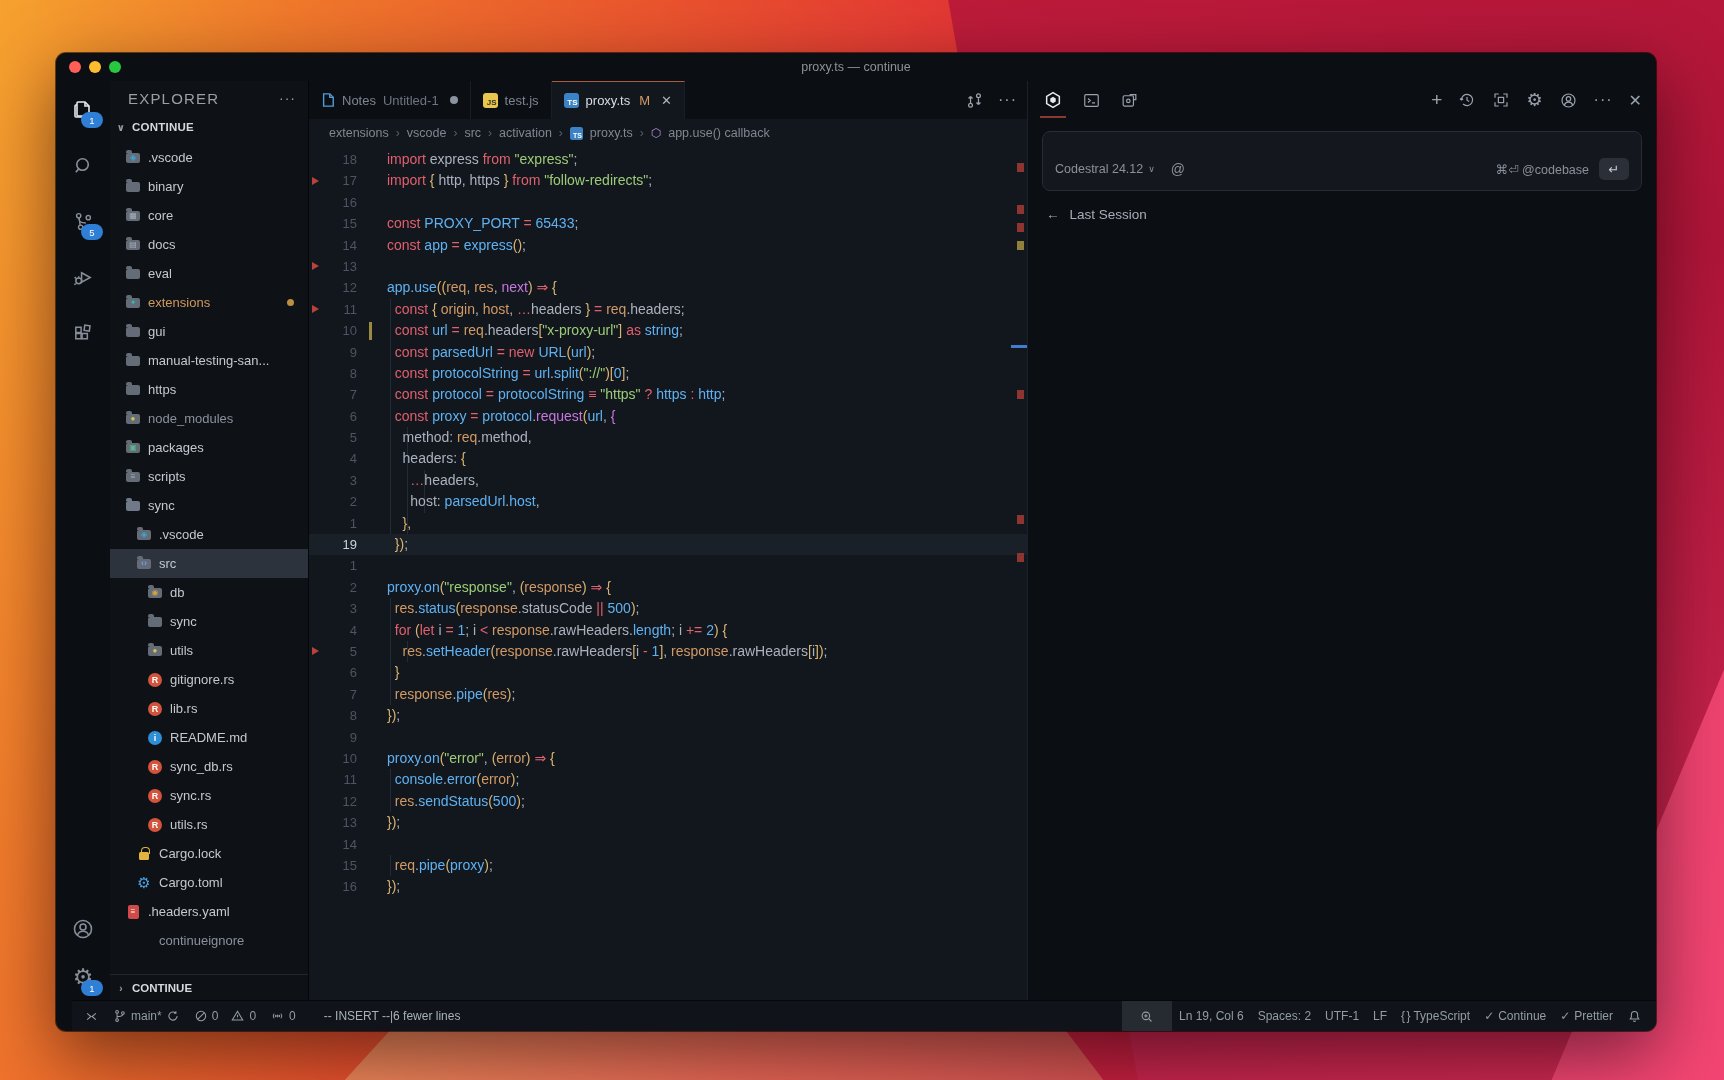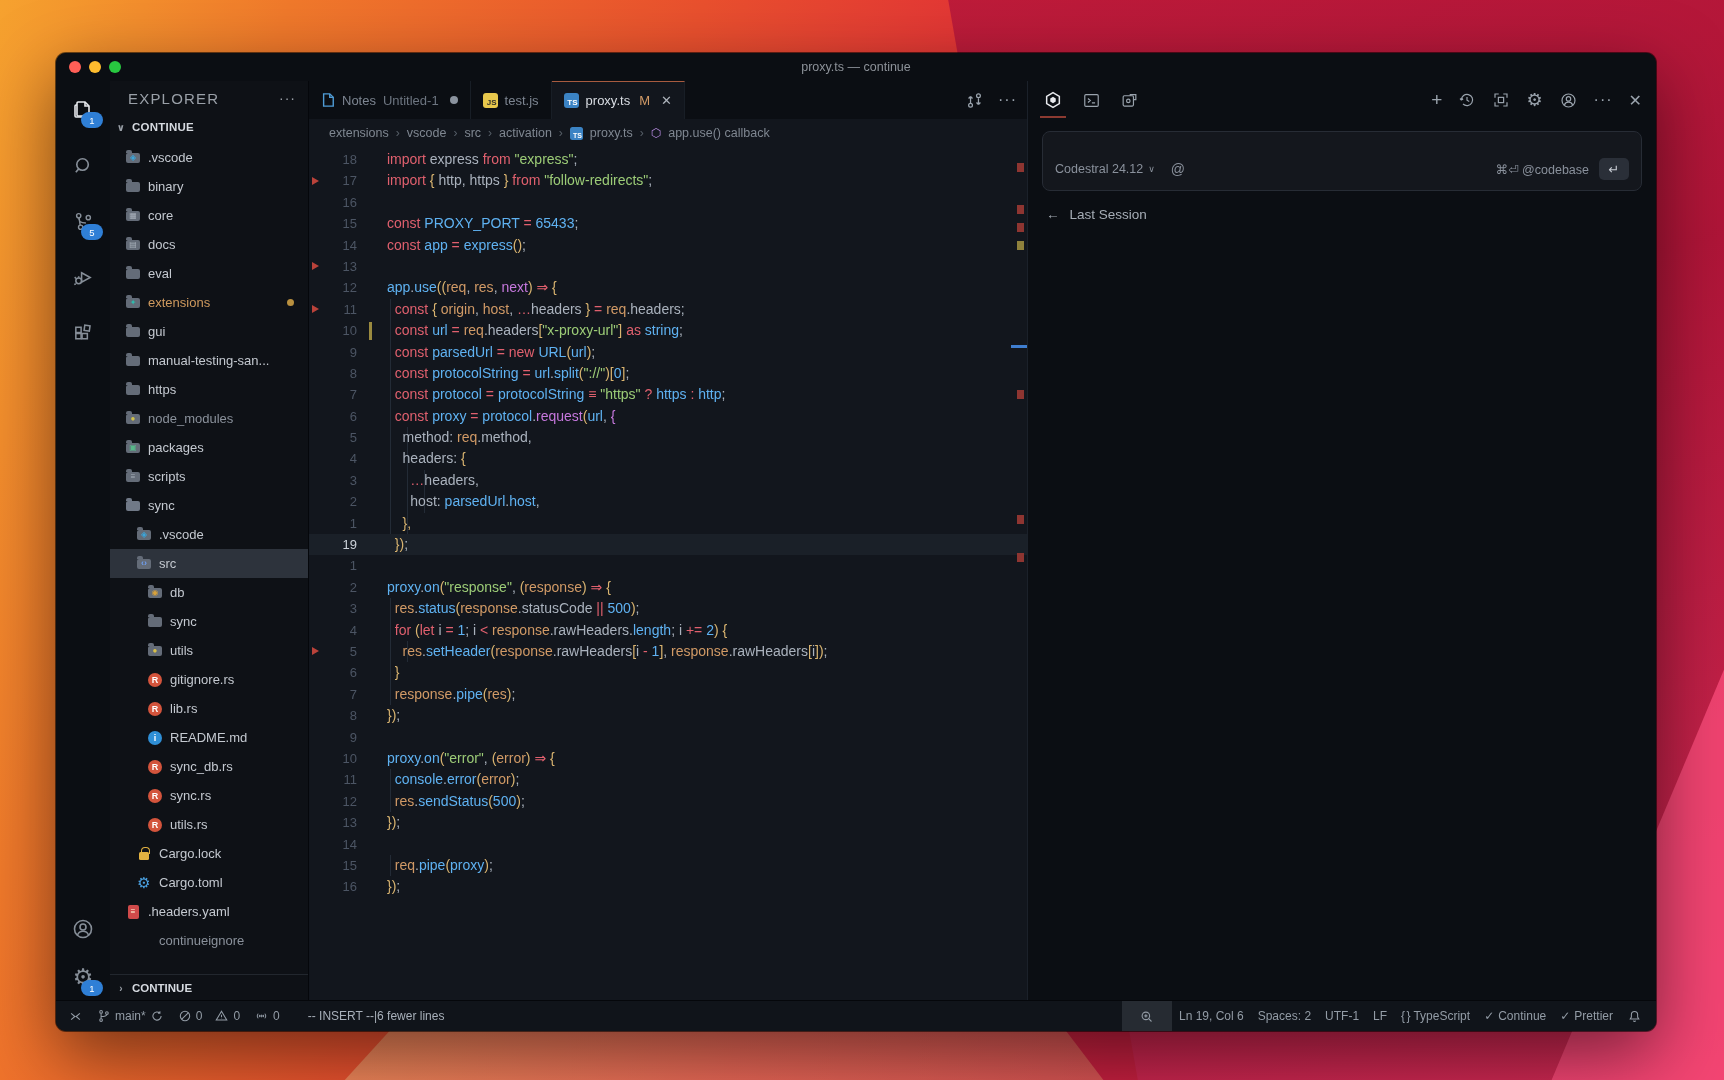--- a/index.html
+++ b/index.html
@@ -94,21 +94,21 @@
   .p-right{margin-left:auto;display:flex;align-items:center;gap:16px;color:#9aa3ad;}
   .askbox{margin:12px 14px 0 14px;background:#14171d;border:1px solid #272c35;border-radius:8px;padding:12px 12px 10px 12px;}
   .ask-ph{color:#6b7380;font-size:14.5px;}
   .ask-row{display:flex;align-items:center;margin-top:14px;font-size:12.5px;color:#8a919c;}
   .model{display:flex;align-items:center;gap:5px;}
   .at-sym{margin-left:16px;font-size:14px;color:#8a919c;}
   .ask-right{margin-left:auto;display:flex;align-items:center;gap:10px;}
   .enter-chip{width:30px;height:22px;background:#2a2f38;border-radius:5px;display:flex;align-items:center;justify-content:center;color:#c7ccd3;font-size:13px;}
   .last-session{margin:16px 0 0 18px;display:flex;gap:10px;align-items:center;font-size:13.5px;color:#a6adb6;}
   
-  .statusbar{position:absolute;bottom:0;left:0;right:0;height:30px;background:#10141a;border-top:1px solid #05070b;
+  .statusbar{position:absolute;bottom:0;left:16px;right:0;height:30px;background:#10141a;border-top:1px solid #05070b;
     display:flex;align-items:center;font-size:12px;color:#939ca6;}
   .st{display:flex;align-items:center;gap:4px;padding:0 7px;height:100%;}
   .st svg{display:block;}
   .zoom-chip{background:#262b32;width:36px;justify-content:center;}
   .st-right{margin-left:auto;display:flex;align-items:center;height:100%;text-align:right;}
   .sp{white-space:pre;}
 </style>
 </head>
 <body>
 

